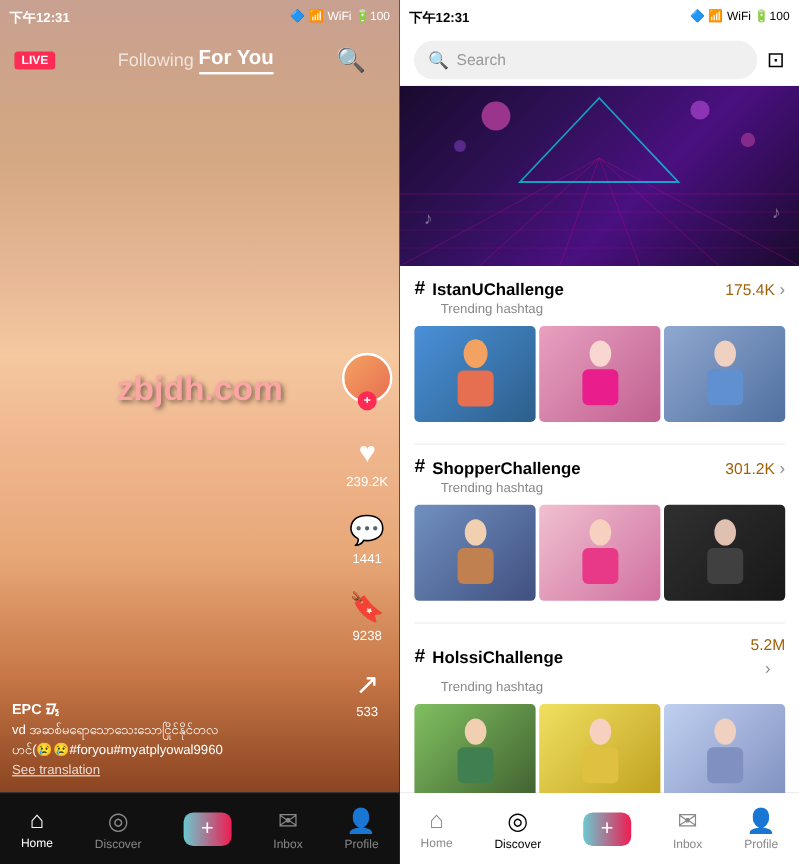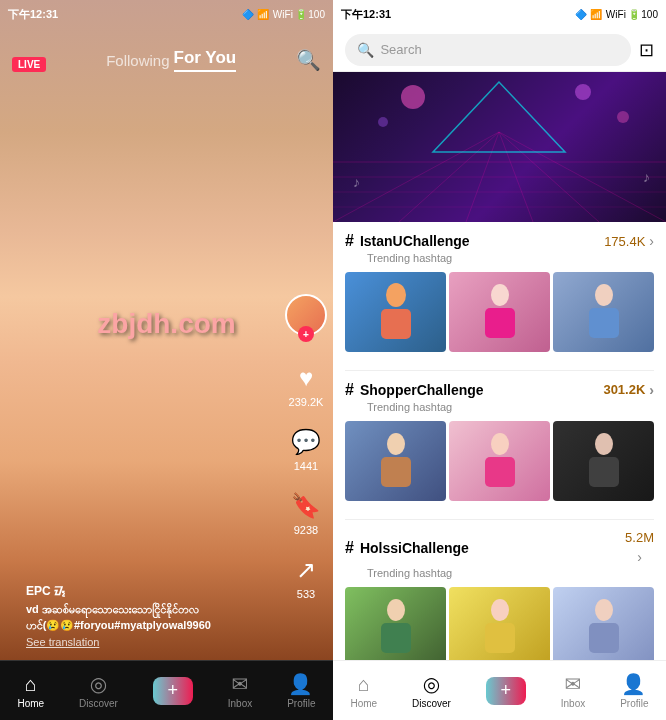--- a/index.html
+++ b/index.html
@@ -74,24 +74,24 @@
     .status-icons {
       display: flex;
       gap: 3px;
       align-items: center;
       color: #fff;
       font-size: 10px;
     }
 
     .left-top-bar {
       position: absolute;
-      top: 28px; left: 0; right: 0;
+      top: 28px; left: 0; right: 16px;
       height: 44px;
       display: flex;
-      align-items: flex-end;
+      align-items: center;
       justify-content: space-between;
       padding: 0 12px;
       z-index: 10;
     }
 
     .live-badge {
       background: #fe2c55;
       color: #fff;
       font-size: 10px;
       font-weight: 700;
@@ -186,36 +186,34 @@
       text-align: center;
     }
 
     
     .caption-area {
       position: absolute;
       bottom: 72px;
       left: 10px;
       right: 50px;
       z-index: 10;
-      margin-left: 16px;
     }
 
     .caption-username {
       color: #fff;
       font-size: 12px;
       font-weight: 700;
       margin-bottom: 3px;
     }
 
     .caption-text {
       color: #fff;
       font-size: 11px;
       line-height: 1.4;
       word-break: break-all;
-      font-weight: bold;
     }
 
     .see-translation {
       color: rgba(255,255,255,0.8);
       font-size: 11px;
       margin-top: 3px;
       text-decoration: underline;
     }
 
     
@@ -679,21 +677,21 @@
     </div>
 
     <div class="divider"></div>
 
     <div class="trend-section">
       <div class="trend-header">
         <div class="trend-title-row">
           <span class="hashtag-icon">#</span>
           <span class="trend-name">ShopperChallenge</span>
         </div>
-        <div style="display:flex;align-items:flex-start;gap:4px;font-weight:bold;">
+        <div style="display:flex;align-items:flex-end;gap:4px;">
           <span class="trend-count">301.2K</span>
           <span class="trend-arrow">›</span>
         </div>
       </div>
       <div class="trend-sub">Trending hashtag</div>
       <div class="trend-thumbnails">
         <div class="thumb" style="background:linear-gradient(135deg,#7090c0,#405080);">
           <div class="thumb-person">
             <svg width="50" height="70" viewBox="0 0 50 70">
               <ellipse cx="25" cy="18" rx="9" ry="11" fill="#f0d0b0"></ellipse>

